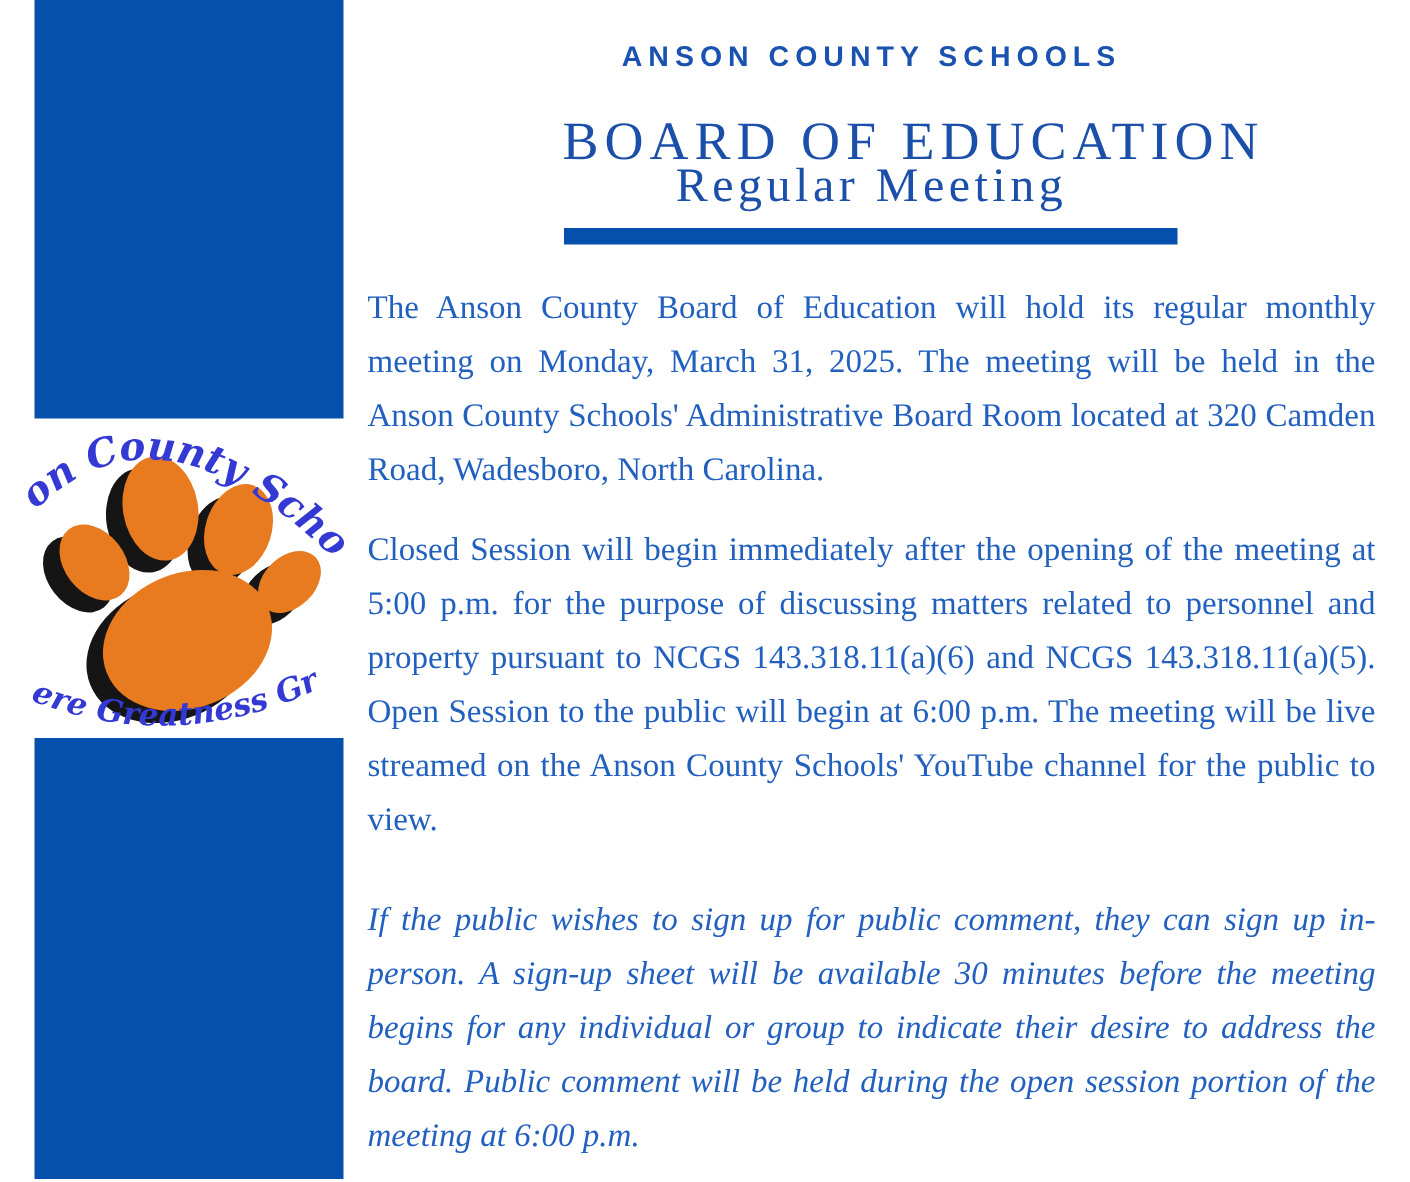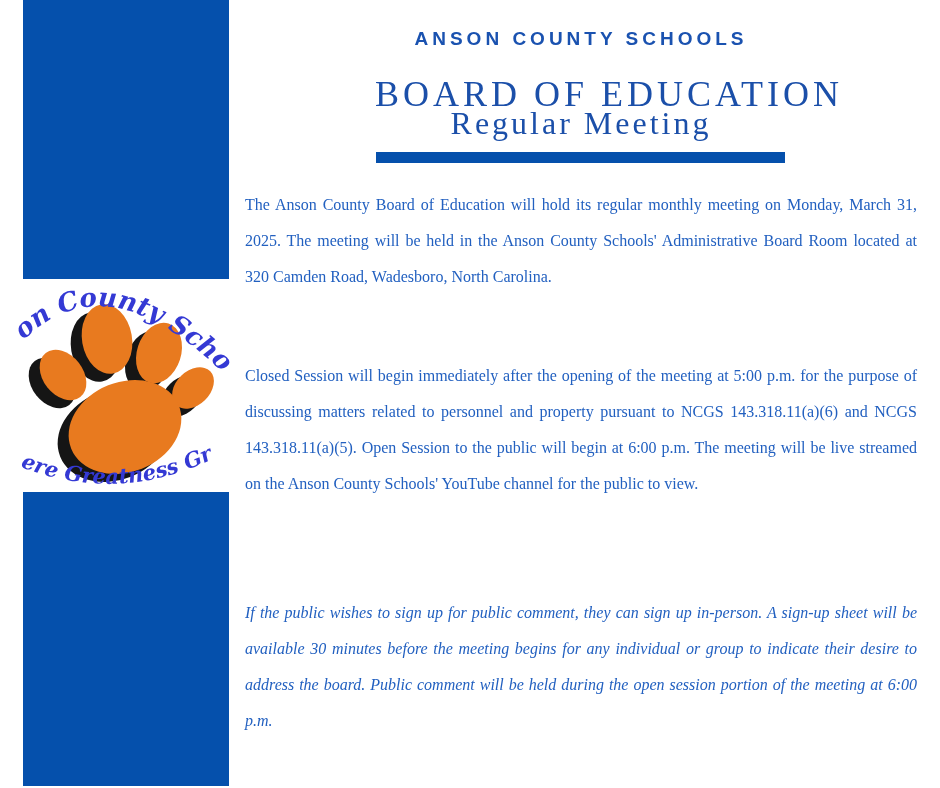--- a/index.html
+++ b/index.html
@@ -41,25 +41,25 @@
     position:absolute;top:106px;left:0;width:100%;text-align:center;
     font-size:32px;letter-spacing:3px;line-height:1.1;font-weight:normal;
     color:var(--title-blue,#1b4fa9);white-space:nowrap;margin:0;
   }
   .divider{
     position:absolute;top:152px;left:131px;width:409px;height:11px;
     background:var(--bar-blue,#0550ac);
   }
   .body-par{
     position:absolute;left:0;width:672px;margin:0;
-    font-size:16px;line-height:36px;text-align:justify;
+    font-size:22px;line-height:36px;text-align:justify;
     color:var(--body-blue,#2260c0);
   }
   .p1{top:187px;}
-  .p2{top:358px;}
+  .p2{top:348px;}
   .p3{top:595px;font-style:italic;}
 </style>
 </head>
 <body>
 
 <div class="page">
 
   <div class="bar top"></div>
   <div class="bar bottom"></div>
 

